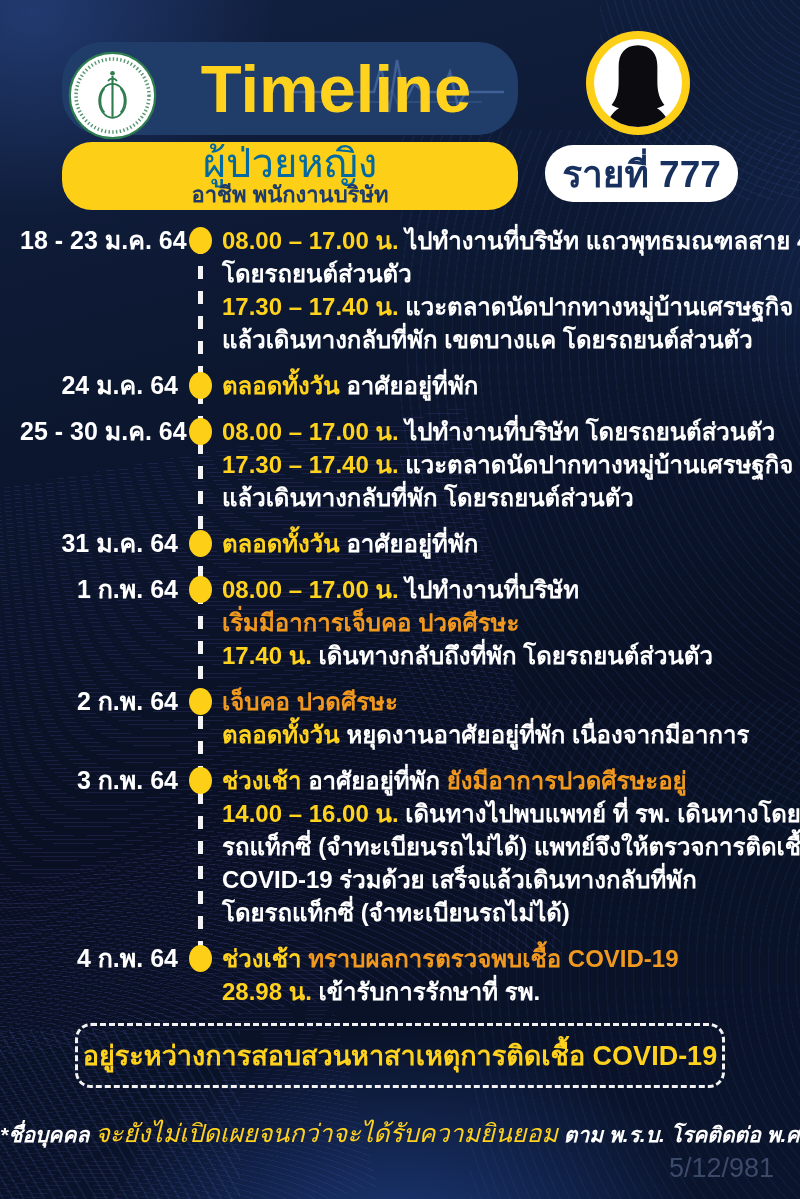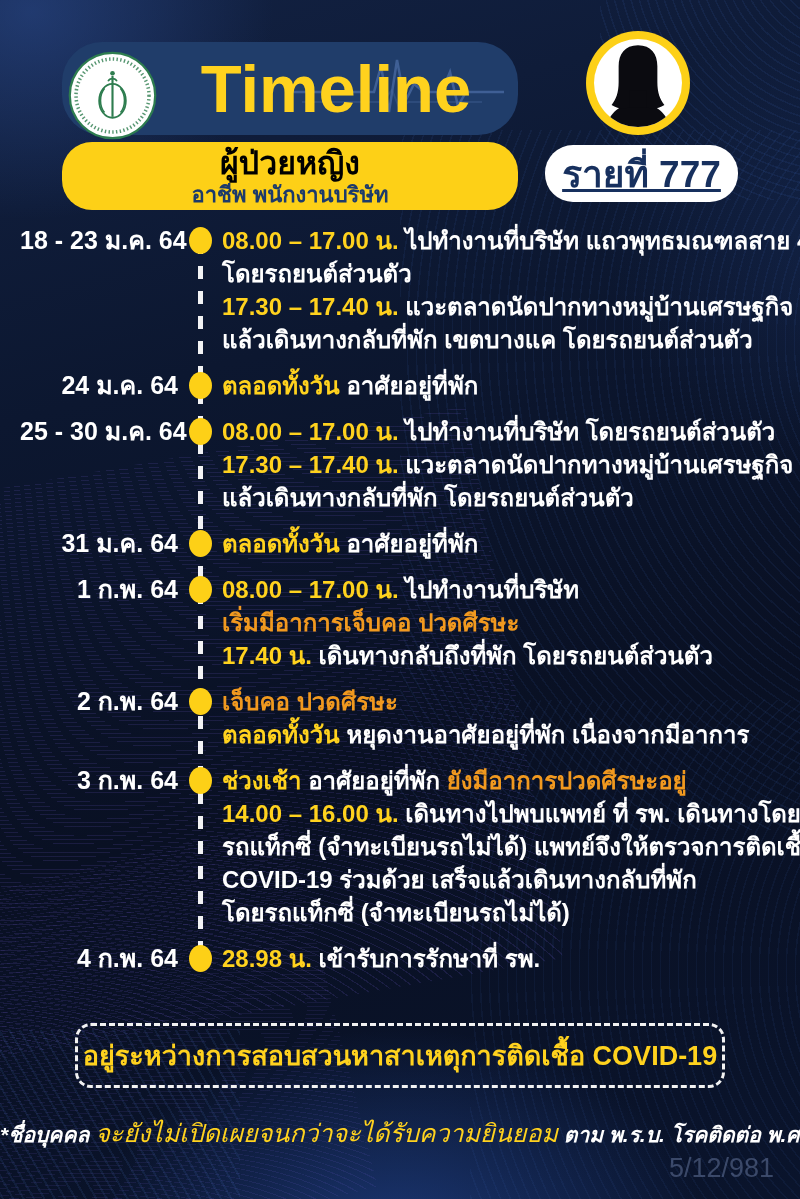--- a/index.html
+++ b/index.html
@@ -33,28 +33,28 @@
   .title-box { position:absolute; left:62px; top:42px; width:456px; height:93px;
     background:#203d6a; border-radius:40px; }
   .ecg { position:absolute; left:0; top:0; width:100%; height:100%; }
   .title-text { position:absolute; left:100px; right:8px; top:0; height:100%;
     display:flex; align-items:center; justify-content:center;
     font-size:67px; font-weight:800; color:#ffd21e; }
   .logo { position:absolute; left:68px; top:51px; width:89px; height:89px; }
   .patient-box { position:absolute; left:62px; top:142px; width:456px; height:68px;
     background:#fdd017; border-radius:30px;
     display:flex; flex-direction:column; align-items:center; justify-content:center; }
-  .patient-line1 { font-size:32px; font-weight:700; color:#000000; line-height:37px; }
+  .patient-line1 { font-size:40px; font-weight:400; color:#0369a1; line-height:37px; }
   .patient-line2 { font-size:22px; font-weight:700; color:#1c3a6b; line-height:26px; }
   .avatar { position:absolute; left:586px; top:31px; width:104px; height:104px;
     border-radius:50%; background:#fdd017; display:flex; align-items:center; justify-content:center; }
   .avatar-inner { width:88px; height:88px; border-radius:50%; background:#ffffff; overflow:hidden; }
   .case-box { position:absolute; left:545px; top:145px; width:193px; height:57px;
     background:#ffffff; border-radius:28px; display:flex; align-items:center; justify-content:center;
-    font-size:37px; font-weight:800; color:#17305e;text-decoration:underline; }
+    font-size:37px; font-weight:800; color:#17305e; }
 
   
   .timeline { position:absolute; left:20px; top:224px; width:762px; }
   .timeline-line { position:absolute; width:5px; z-index:0;
     background-image:repeating-linear-gradient(180deg, rgba(255,255,255,0.95) 0 13px, transparent 13px 25px); }
   .entry { position:relative; z-index:1; display:grid; grid-template-columns:158px 44px 1fr;
     margin-bottom:13px; }
   .entry:last-child { margin-bottom:0; }
   .date { text-align:right; font-size:25px; font-weight:700; color:#ffffff; line-height:33px; white-space:nowrap; }
   .dotcol { display:flex; justify-content:center; align-items:flex-start; }
@@ -204,20 +204,21 @@
           <div class="line"><span class="seg-white">COVID-19 ร่วมด้วย เสร็จแล้วเดินทางกลับที่พัก</span></div>
           <div class="line"><span class="seg-white">โดยรถแท็กซี่ (จำทะเบียนรถไม่ได้)</span></div>
         </div>
       </div>
       <div class="entry">
         <div class="date">4 ก.พ. 64</div>
         <div class="dotcol">
           <div class="dot"></div>
         </div>
         <div class="content">
+          <div class="line"><span class="seg-yellow">ช่วงเช้า  </span><span class="seg-orange">ทราบผลการตรวจพบเชื้อ COVID-19</span></div>
           <div class="line"><span class="seg-yellow">28.98 น.  </span><span class="seg-white">เข้ารับการรักษาที่ รพ.</span></div>
         </div>
       </div>
     </div>
 
   <div class="status-box">
     <span class="status-text">อยู่ระหว่างการสอบสวนหาสาเหตุการติดเชื้อ COVID-19</span>
   </div>
 
   <div class="footnote1"><span>*ชื่อบุคคล </span><span class="hl">จะยังไม่เปิดเผยจนกว่าจะได้รับความยินยอม</span><span> ตาม พ.ร.บ. โรคติดต่อ พ.ศ.2558</span></div>

